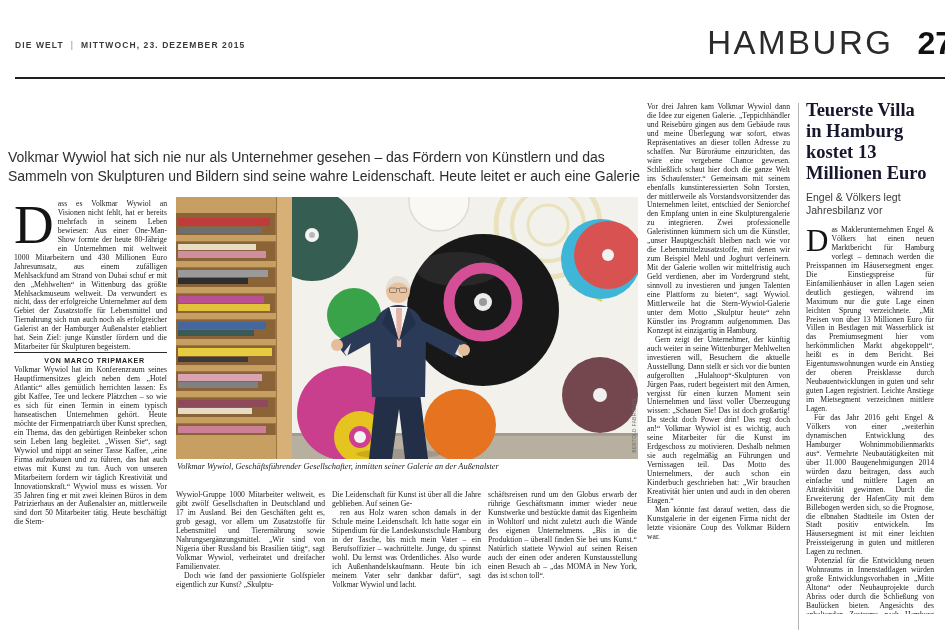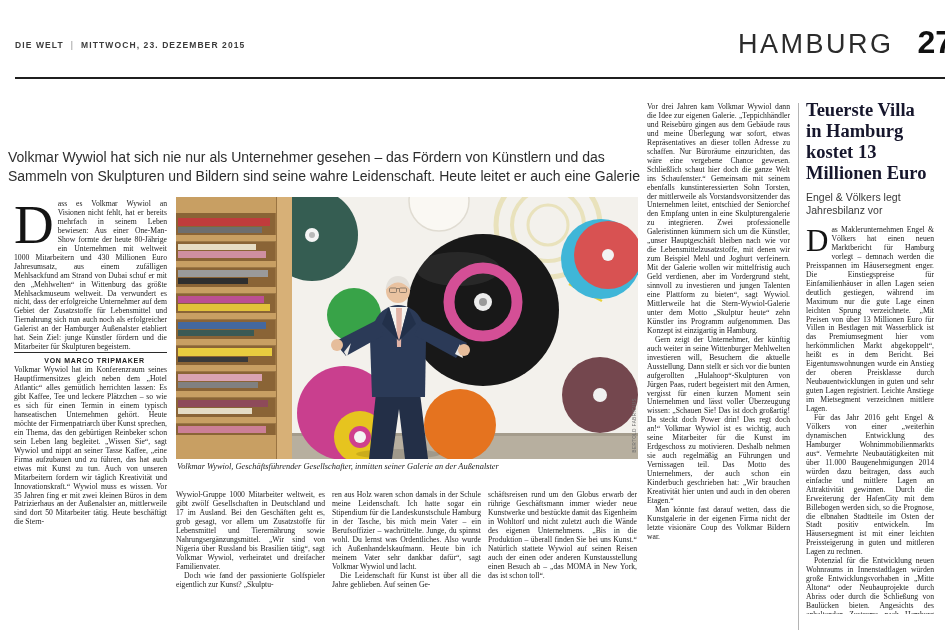--- a/index.html
+++ b/index.html
@@ -4,21 +4,21 @@
 <style>
   html,body{margin:0;padding:0;background:#e8e8e8;}
   .page{position:relative;width:945px;height:631px;background:#ffffff;overflow:hidden;
         font-family:"Liberation Serif",serif;color:#1c1c1c;padding-left:20px;}
   
   .mast-left{position:absolute;left:15px;top:40px;font-family:"Liberation Sans",sans-serif;
              font-size:8.5px;letter-spacing:1.1px;color:#3c3c3c;font-weight:600;}
   .mast-left .sep{margin:0 7px;color:#888;font-weight:400;}
   .mast-right{position:absolute;right:12px;top:24px;font-family:"Liberation Sans",sans-serif;
               color:#1d1d1d;white-space:nowrap;}
-  .mast-section{font-size:27px;font-weight:300;letter-spacing:2.5px;color:#2b2b2b;}
+  .mast-section{font-size:33px;font-weight:300;letter-spacing:2.5px;color:#2b2b2b;}
   .mast-page{font-size:32px;font-weight:800;margin-left:24px;color:#111;}
   .top-rule{position:absolute;left:15px;right:12px;top:77px;height:2px;background:#1f1f1f;}
   
   .headline{position:absolute;left:14px;top:95px;width:640px;font-size:38px;line-height:42px;
             font-weight:700;color:#131325;letter-spacing:-0.5px;white-space:nowrap;}
   .subhead{position:absolute;left:8px;top:148px;width:632px;font-family:"Liberation Sans",sans-serif;
            font-size:14px;line-height:19px;color:#2e2e2e;font-weight:400;}
   
   .btxt{font-size:7.7px;line-height:8.95px;text-align:justify;color:#1b1b1b;overflow:hidden;}
   .btxt p{margin:0;}
@@ -173,22 +173,22 @@
     </svg>
     <span class="photo-credit">BERTOLD FABRICIUS</span>
   </div>
   <div class="caption">Volkmar Wywiol, Geschäftsführender Gesellschafter, inmitten seiner Galerie an der Außenalster</div>
 
   <div class="col2 btxt">
     <p>Wywiol-Gruppe 1000 Mitarbeiter weltweit, es gibt zwölf Gesellschaften in Deutschland und 17 im Ausland. Bei den Geschäften geht es, grob gesagt, vor allem um Zusatzstoffe für Lebensmittel und Tierernährung sowie Nahrungsergänzungsmittel. „Wir sind von Nigeria über Russland bis Brasilien tätig“, sagt Volkmar Wywiol, verheiratet und dreifacher Familienvater.</p>
     <p>Doch wie fand der passionierte Golfspieler eigentlich zur Kunst? „Skulptu-</p>
   </div>
   <div class="col3 btxt">
+    <p>Die Leidenschaft für Kunst ist über all die Jahre geblieben. Auf seinen Ge-</p>
     <p>ren aus Holz waren schon damals in der Schule meine Leidenschaft. Ich hatte sogar ein Stipendium für die Landeskunstschule Hamburg in der Tasche, bis mich mein Vater – ein Berufsoffizier – wachrüttelte. Junge, du spinnst wohl. Du lernst was Ordentliches. Also wurde ich Außenhandelskaufmann. Heute bin ich meinem Vater sehr dankbar dafür“, sagt Volkmar Wywiol und lacht.</p>
-    <p>Die Leidenschaft für Kunst ist über all die Jahre geblieben. Auf seinen Ge-</p>
   </div>
   <div class="col4 btxt">
     <p>schäftsreisen rund um den Globus erwarb der rührige Geschäftsmann immer wieder neue Kunstwerke und bestückte damit das Eigenheim in Wohltorf und nicht zuletzt auch die Wände des eigenen Unternehmens. „Bis in die Produktion – überall finden Sie bei uns Kunst.“ Natürlich stattete Wywiol auf seinen Reisen auch der einen oder anderen Kunstausstellung einen Besuch ab – „das MOMA in New York, das ist schon toll“.</p>
   </div>
 
   <div class="col5 btxt">
     <p>Vor drei Jahren kam Volkmar Wywiol dann die Idee zur eigenen Galerie. „Teppichhändler und Reisebüro gingen aus dem Gebäude raus und meine Überlegung war sofort, etwas Repräsentatives an dieser tollen Adresse zu schaffen. Nur Büroräume einzurichten, das wäre eine vergebene Chance gewesen. Schließlich schaut hier doch die ganze Welt ins Schaufenster.“ Gemeinsam mit seinem ebenfalls kunstinteressierten Sohn Torsten, der mittlerweile als Vorstandsvorsitzender das Unternehmen leitet, entschied der Seniorchef den Empfang unten in eine Skulpturengalerie zu integrieren. Zwei professionelle Galeristinnen kümmern sich um die Künstler, „unser Hauptgeschäft bleiben nach wie vor die Lebensmittelzusatzstoffe, mit denen wir zum Beispiel Mehl und Joghurt verfeinern. Mit der Galerie wollen wir mittelfristig auch Geld verdienen, aber im Vordergrund steht, sinnvoll zu investieren und jungen Talenten eine Plattform zu bieten“, sagt Wywiol. Mittlerweile hat die Stern-Wywiol-Galerie unter dem Motto „Skulptur heute“ zehn Künstler ins Programm aufgenommen. Das Konzept ist einzigartig in Hamburg.</p>
     <p>Gern zeigt der Unternehmer, der künftig auch weiter in seine Wittenburger Mehlwelten investieren will, Besuchern die aktuelle Ausstellung. Dann stellt er sich vor die bunten aufgerollten „Hulahoop“-Skulpturen von Jürgen Paas, rudert begeistert mit den Armen, vergisst für einen kurzen Moment sein Unternehmen und lässt voller Überzeugung wissen: „Schauen Sie! Das ist doch großartig! Da steckt doch Power drin! Das regt doch an!“ Volkmar Wywiol ist es wichtig, auch seine Mitarbeiter für die Kunst im Erdgeschoss zu motivieren. Deshalb nehmen sie auch regelmäßig an Führungen und Vernissagen teil. Das Motto des Unternehmers, der auch schon ein Kinderbuch geschrieben hat: „Wir brauchen Kreativität hier unten und auch in den oberen Etagen.“</p>
     <p>Man könnte fast darauf wetten, dass die Kunstgalerie in der eigenen Firma nicht der letzte visionäre Coup des Volkmar Bildern war.</p>
   </div>

